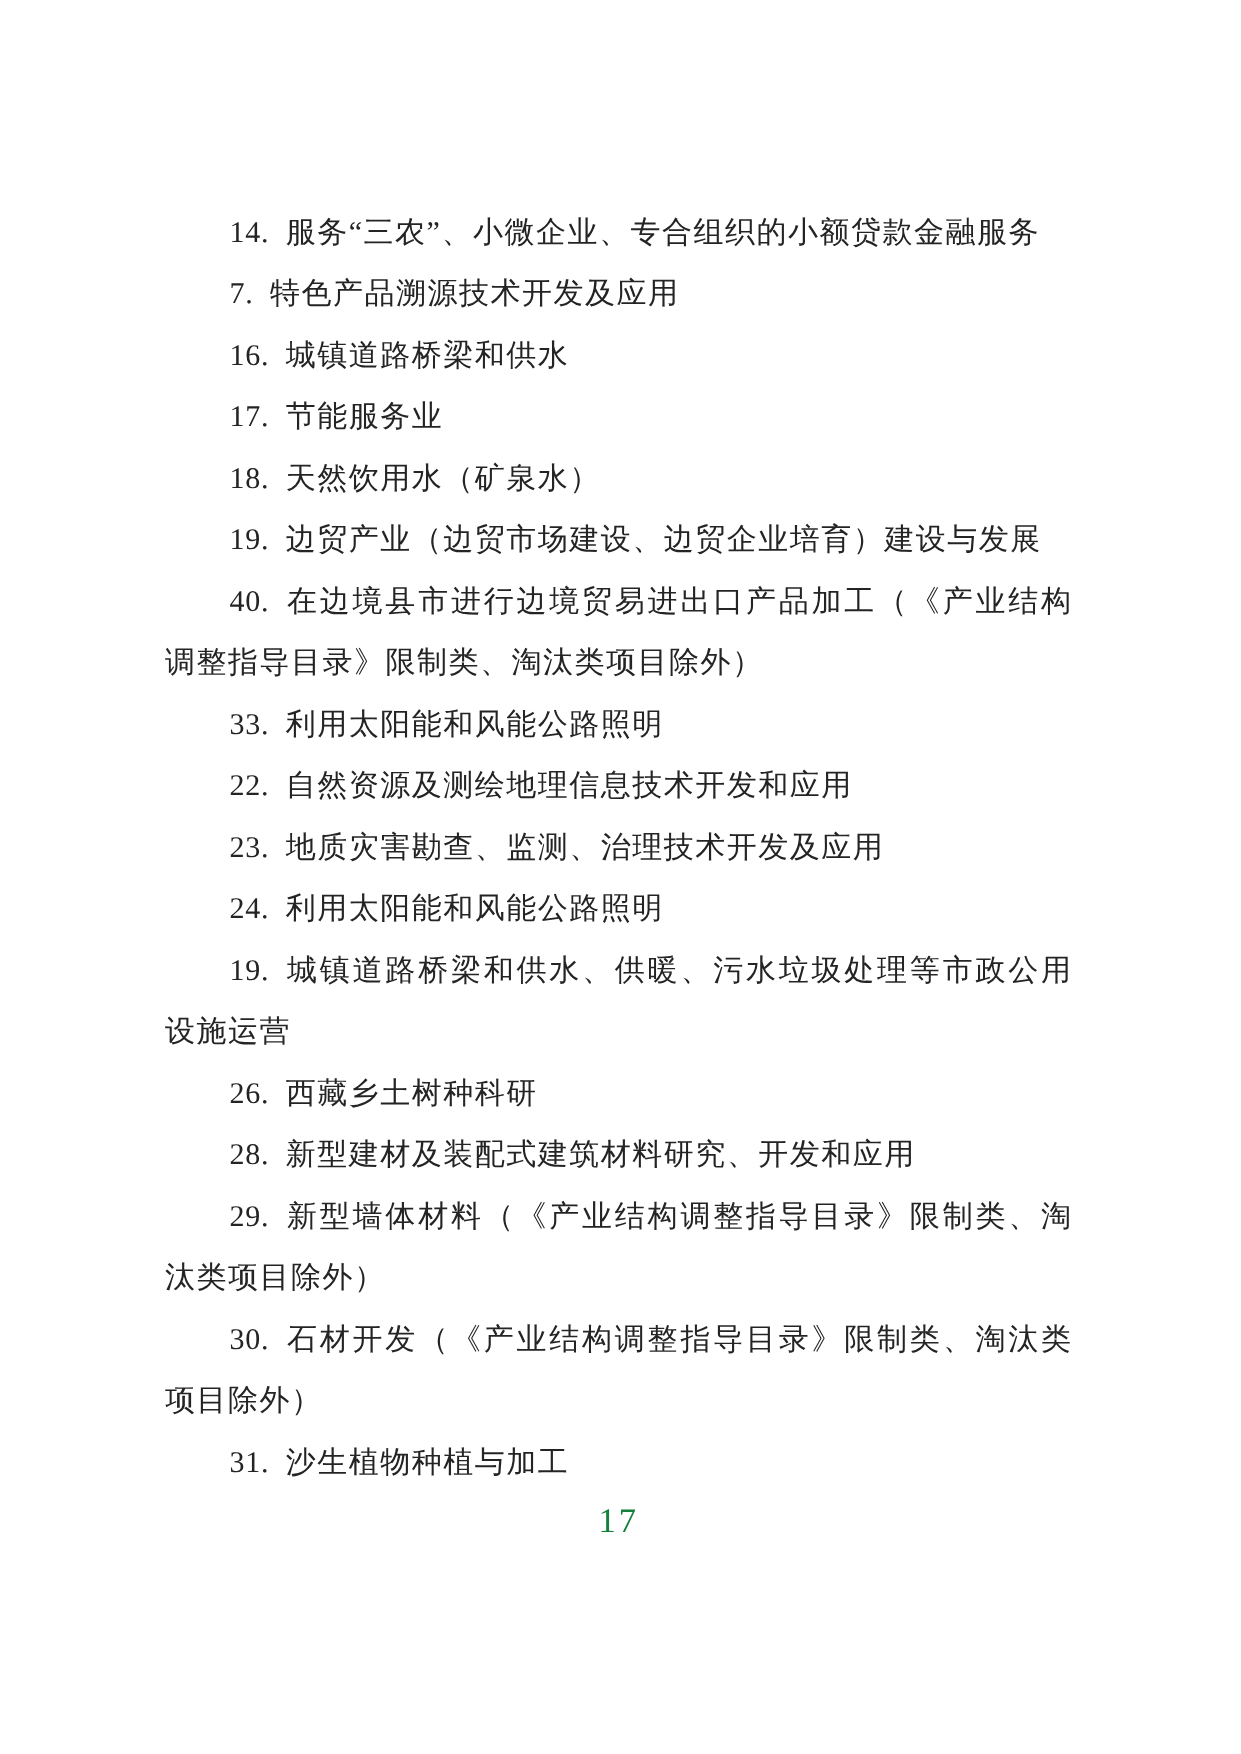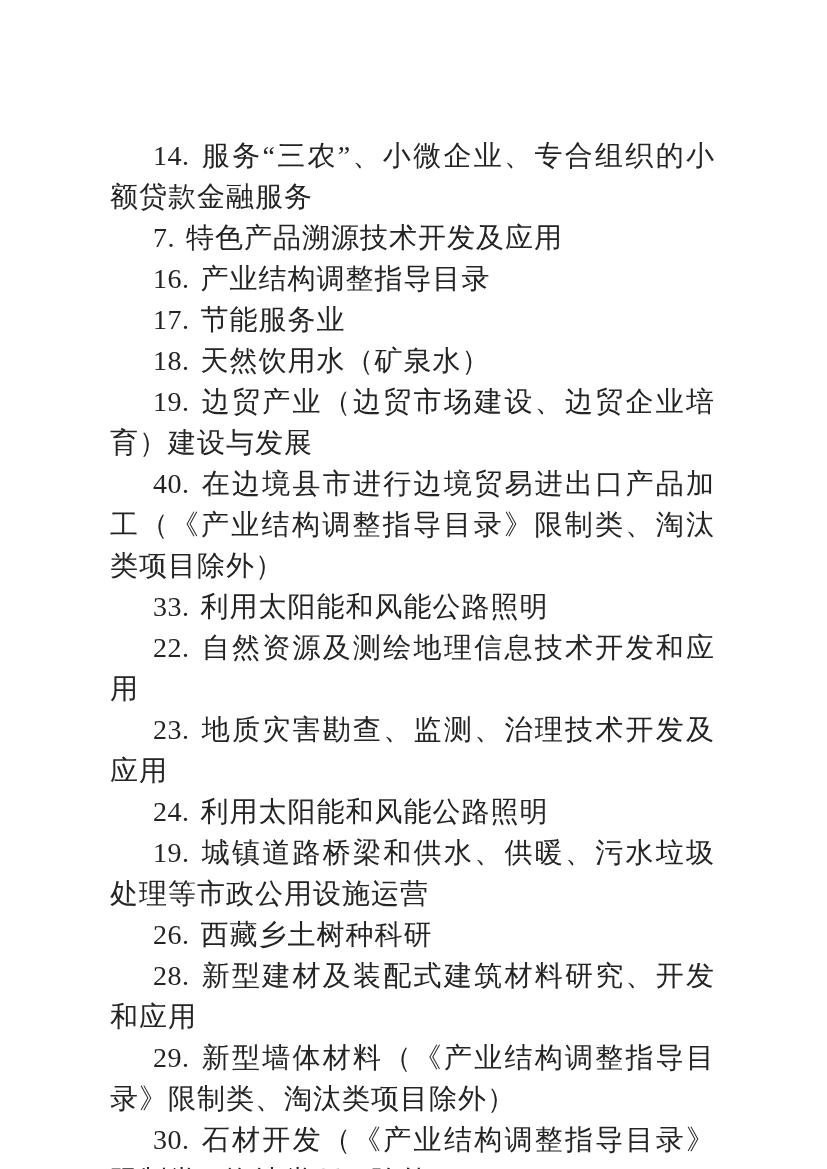--- a/index.html
+++ b/index.html
@@ -17,52 +17,52 @@
     padding: 135px 112px 0 110px;
     font-family: "Liberation Serif", "DejaVu Serif", serif;
     color: #242424;
     overflow: hidden;
   }
   .doc-list {
     width: 100%;
   }
   .item {
     margin: 0;
-    font-size: 28px;
+    font-size: 20px;
     line-height: 41px;
     text-indent: 43px;
     text-align: justify;
     text-justify: inter-character;
     letter-spacing: 1px;
     word-break: break-all;
   }
   .item .num {
     display: inline;
     margin-right: 11px;
     letter-spacing: 0.5px;
   }
   .page-footer {
     margin-top: 7px;
     text-align: center;
   }
   .page-number {
-    font-size: 20px;
+    font-size: 23px;
     line-height: 22px;
     letter-spacing: 2px;
-    color: #000000;
+    color: #15803d;
   }
 </style>
 </head>
 <body>
 
 <div class="page">
   <div class="doc-list">
     <p class="item"><span class="num">14.</span><span class="txt">服务“三农”、小微企业、专合组织的小额贷款金融服务</span></p>
     <p class="item"><span class="num">7.</span><span class="txt">特色产品溯源技术开发及应用</span></p>
-    <p class="item"><span class="num">16.</span><span class="txt">产业结构调整指导目录</span></p>
+    <p class="item"><span class="num">16.</span><span class="txt">城镇道路桥梁和供水</span></p>
     <p class="item"><span class="num">17.</span><span class="txt">节能服务业</span></p>
     <p class="item"><span class="num">18.</span><span class="txt">天然饮用水（矿泉水）</span></p>
     <p class="item"><span class="num">19.</span><span class="txt">边贸产业（边贸市场建设、边贸企业培育）建设与发展</span></p>
     <p class="item"><span class="num">40.</span><span class="txt">在边境县市进行边境贸易进出口产品加工（《产业结构调整指导目录》限制类、淘汰类项目除外）</span></p>
     <p class="item"><span class="num">33.</span><span class="txt">利用太阳能和风能公路照明</span></p>
     <p class="item"><span class="num">22.</span><span class="txt">自然资源及测绘地理信息技术开发和应用</span></p>
     <p class="item"><span class="num">23.</span><span class="txt">地质灾害勘查、监测、治理技术开发及应用</span></p>
     <p class="item"><span class="num">24.</span><span class="txt">利用太阳能和风能公路照明</span></p>
     <p class="item"><span class="num">19.</span><span class="txt">城镇道路桥梁和供水、供暖、污水垃圾处理等市政公用设施运营</span></p>
     <p class="item"><span class="num">26.</span><span class="txt">西藏乡土树种科研</span></p>

